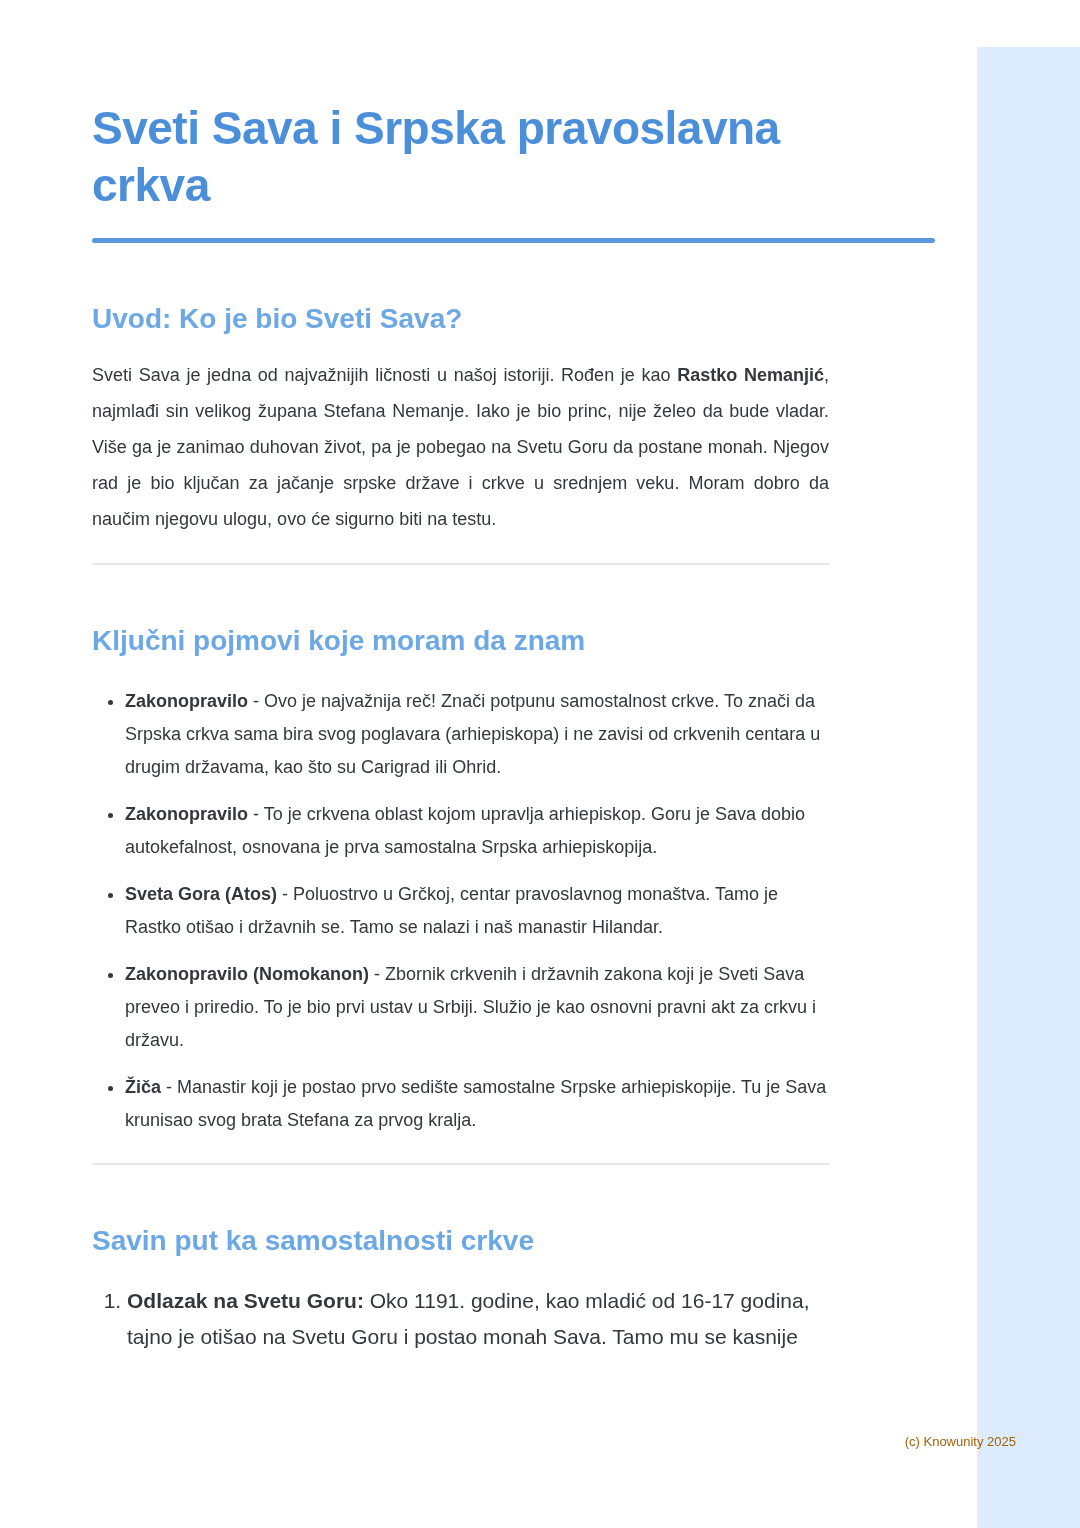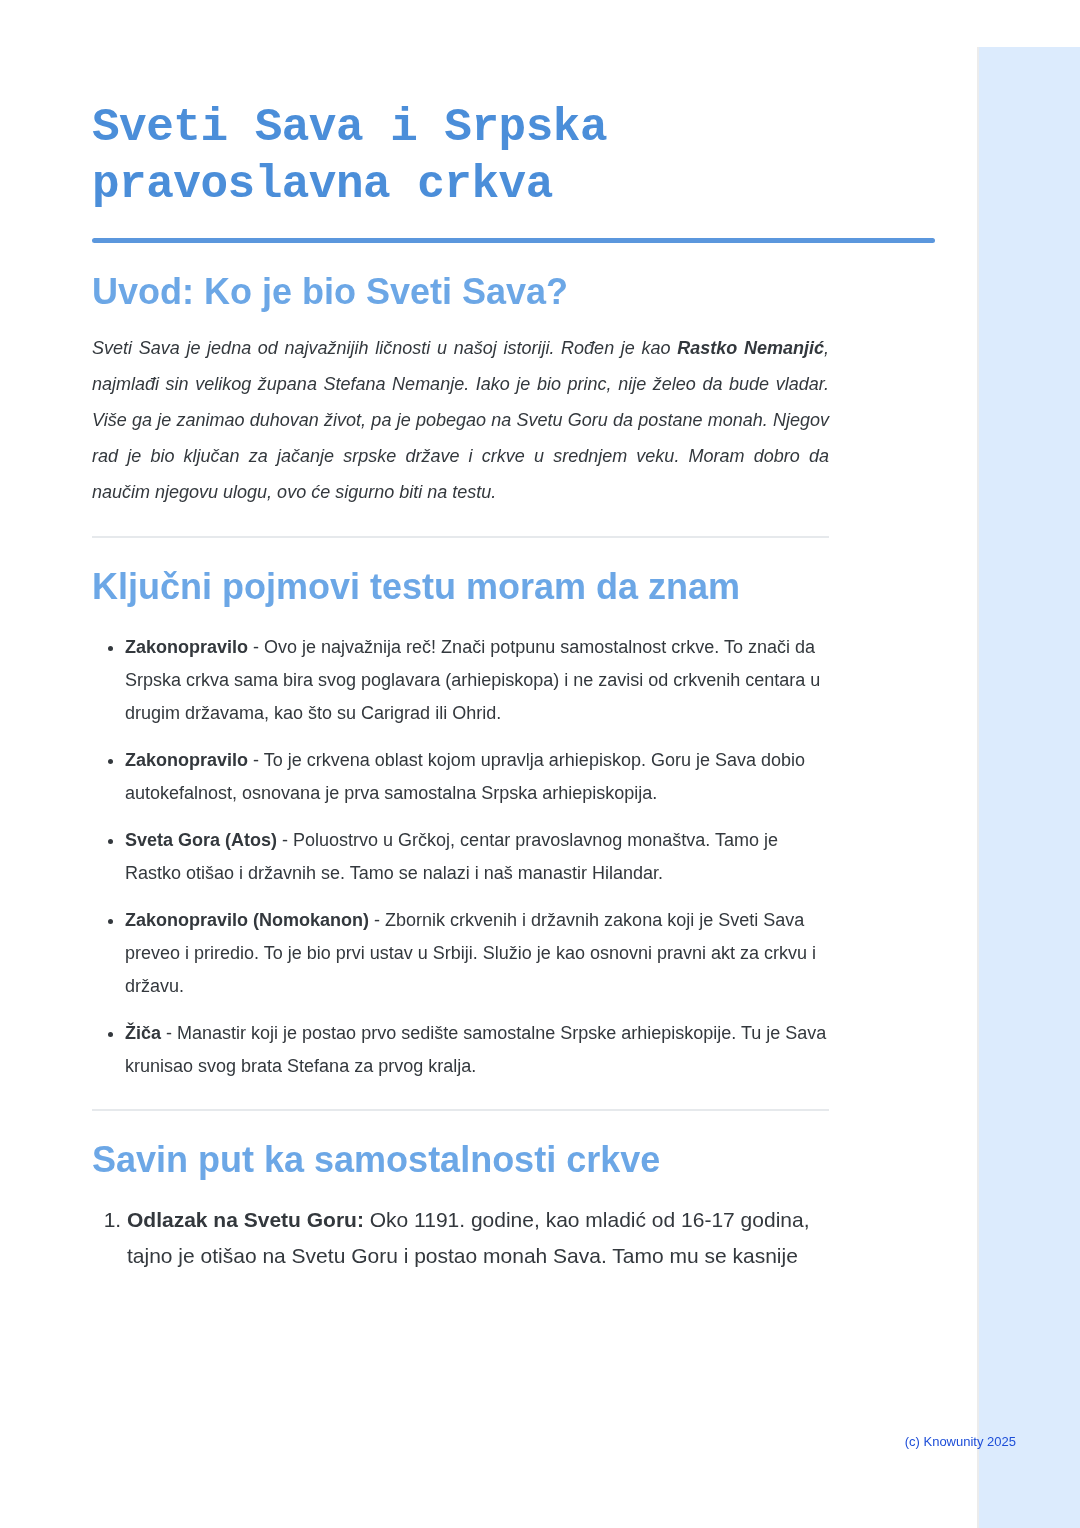--- a/index.html
+++ b/index.html
@@ -26,44 +26,43 @@
     width: 935px;
     z-index: 2;
   }
   h1.title {
     color: #4b8ed9;
     font-size: 46px;
     font-weight: bold;
     line-height: 1.24;
     letter-spacing: -0.5px;
     max-width: 700px;
-    font-family: Liberation Mono, monospace;
   }
   .title-rule {
     margin-top: 24px;
     margin-bottom: 15px;
     width: 843px;
     height: 5px;
     background: #5b97dd;
     border-radius: 3px;
   }
   h2.section-heading {
     color: #6ca7e6;
-    font-size: 36px;
+    font-size: 28px;
     font-weight: bold;
-    margin-top: 33px;
+    margin-top: 60px;
     line-height: 32px;
   }
   p.para {
     width: 737px;
     font-size: 18px;
     line-height: 36px;
     margin-top: 22px;
   }
-  .justify { text-align: justify; font-style: italic; }
+  .justify { text-align: justify; }
   hr.divider {
     border: none;
     border-top: 2px solid #e6e9ec;
     width: 737px;
     margin: 26px 0 0 0;
   }
   ul.bullet-list {
     margin-top: 28px;
     width: 737px;
     padding-left: 33px;
@@ -84,40 +83,40 @@
   ol.numbered-list li {
     font-size: 21px;
     line-height: 36px;
   }
   strong { font-weight: bold; }
   .watermark {
     position: absolute;
     top: 1434px;
     right: 64px;
     font-size: 13px;
-    color: #1d4ed8;
+    color: #a16207;
     z-index: 3;
   }
 </style>
 </head>
 <body>
 
 <div class="side-band"></div>
 
 <div class="content">
 
   <h1 class="title">Sveti Sava i Srpska pravoslavna crkva</h1>
   <div class="title-rule"></div>
 
   <h2 class="section-heading">Uvod: Ko je bio Sveti Sava?</h2>
   <p class="para justify"><span>Sveti Sava je jedna od najvažnijih ličnosti u našoj istoriji. Rođen je kao </span><strong>Rastko Nemanjić</strong><span>, najmlađi sin velikog župana Stefana Nemanje. Iako je bio princ, nije želeo da bude vladar. Više ga je zanimao duhovan život, pa je pobegao na Svetu Goru da postane monah. Njegov rad je bio ključan za jačanje srpske države i crkve u srednjem veku. Moram dobro da naučim njegovu ulogu, ovo će sigurno biti na testu.</span></p>
 
   <hr class="divider">
 
-  <h2 class="section-heading">Ključni pojmovi testu moram da znam</h2>
+  <h2 class="section-heading">Ključni pojmovi koje moram da znam</h2>
   <ul class="bullet-list">
     <li><strong>Zakonopravilo</strong> <span>- Ovo je najvažnija reč! Znači potpunu samostalnost crkve. To znači da Srpska crkva sama bira svog poglavara (arhiepiskopa) i ne zavisi od crkvenih centara u drugim državama, kao što su Carigrad ili Ohrid.</span></li>
     <li><strong>Zakonopravilo</strong> <span>- To je crkvena oblast kojom upravlja arhiepiskop. Goru je Sava dobio autokefalnost, osnovana je prva samostalna Srpska arhiepiskopija.</span></li>
     <li><strong>Sveta Gora (Atos)</strong> <span>- Poluostrvo u Grčkoj, centar pravoslavnog monaštva. Tamo je Rastko otišao i državnih se. Tamo se nalazi i naš manastir Hilandar.</span></li>
     <li><strong>Zakonopravilo (Nomokanon)</strong> <span>- Zbornik crkvenih i državnih zakona koji je Sveti Sava preveo i priredio. To je bio prvi ustav u Srbiji. Služio je kao osnovni pravni akt za crkvu i državu.</span></li>
     <li><strong>Žiča</strong> <span>- Manastir koji je postao prvo sedište samostalne Srpske arhiepiskopije. Tu je Sava krunisao svog brata Stefana za prvog kralja.</span></li>
   </ul>
 
   <hr class="divider">
 

